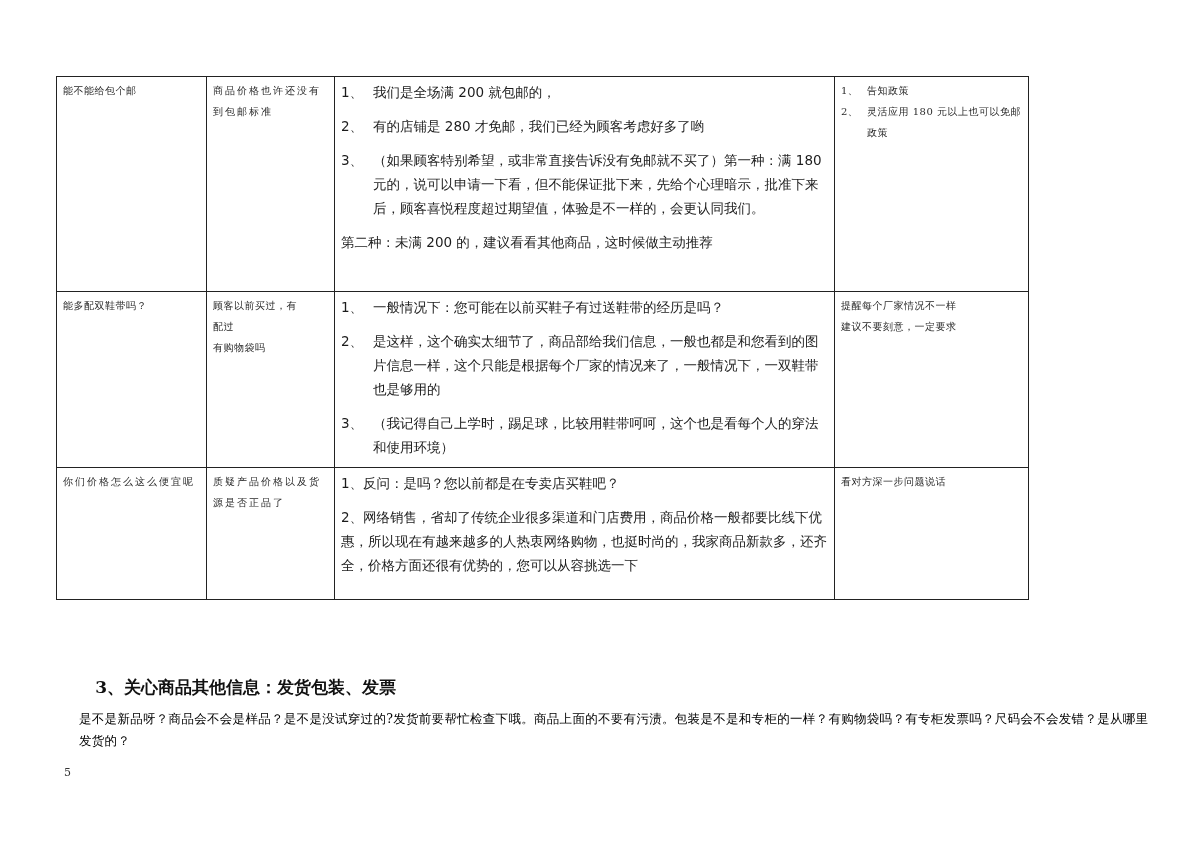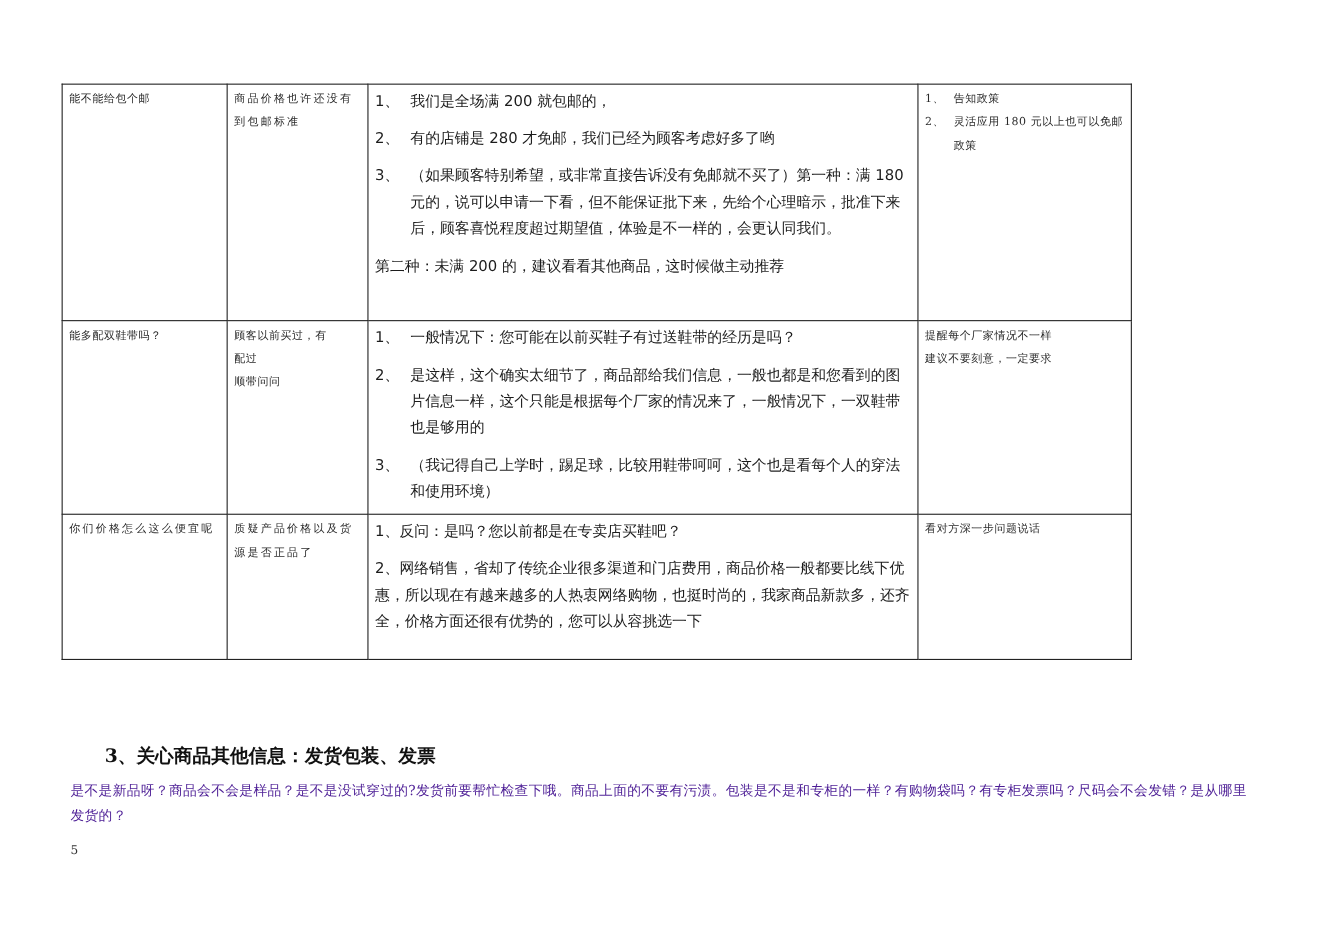--- a/index.html
+++ b/index.html
@@ -14,22 +14,22 @@
   .para { margin:0; }
   .gap { height:10px; }
   .indent { padding-left:32px; text-indent:-32px; }
   .indent-first { padding-left:32px; }
   .num { display:inline-block; width:32px; text-indent:0; }
   .lst-item { padding-left:26px; text-indent:-26px; }
   .lst-num { display:inline-block; width:26px; text-indent:0; }
   .heading { position:absolute; left:64px; top:676px; font-size:17px; font-weight:bold;
              font-family:"DejaVu Serif","Liberation Serif",serif; color:#111;text-align:right; }
   .heading .hnum { display:inline-block; width:60px; }
-  .body-text { position:absolute; left:64px; top:708px; width:1070px; font-size:12.5px;
-               line-height:22px; color:#4c1d95; letter-spacing:0.3px; }
+  .body-text { position:absolute; left:79px; top:708px; width:1070px; font-size:12.5px;
+               line-height:22px; color:#000000; letter-spacing:0.3px; }
   .pagenum { position:absolute; left:64px; top:766px; font-size:11px; color:#333; }
 </style>
 </head>
 <body>
 
 <div class="page">
 
   <table class="qa">
     <colgroup>
         <col class="c1">
@@ -56,21 +56,21 @@
         <div class="lst-item"><span class="lst-num">1、</span><span>告知政策</span></div>
         <div class="lst-item"><span class="lst-num">2、</span><span>灵活应用 180 元以上也可以免邮政策</span></div>
       </td>
     </tr>
 
     <tr style="height:176px">
       <td class="small"><span>能多配双鞋带吗？</span></td>
       <td class="small">
         <div>顾客以前买过，有</div>
         <div>配过</div>
-        <div>顺带问问</div>
+        <div>有购物袋吗</div>
       </td>
       <td class="main">
         <div class="indent"><span class="num">1、</span><span>一般情况下：您可能在以前买鞋子有过送鞋带的经历是吗？</span></div>
         <div class="gap"></div>
         <div class="indent"><span class="num">2、</span><span>是这样，这个确实太细节了，商品部给我们信息，一般也都是和您看到的图片信息一样，这个只能是根据每个厂家的情况来了，一般情况下，一双鞋带也是够用的</span></div>
         <div class="gap"></div>
         <div class="indent"><span class="num">3、</span><span>（我记得自己上学时，踢足球，比较用鞋带呵呵，这个也是看每个人的穿法和使用环境）</span></div>
       </td>
       <td class="small">
         <div>提醒每个厂家情况不一样</div>

